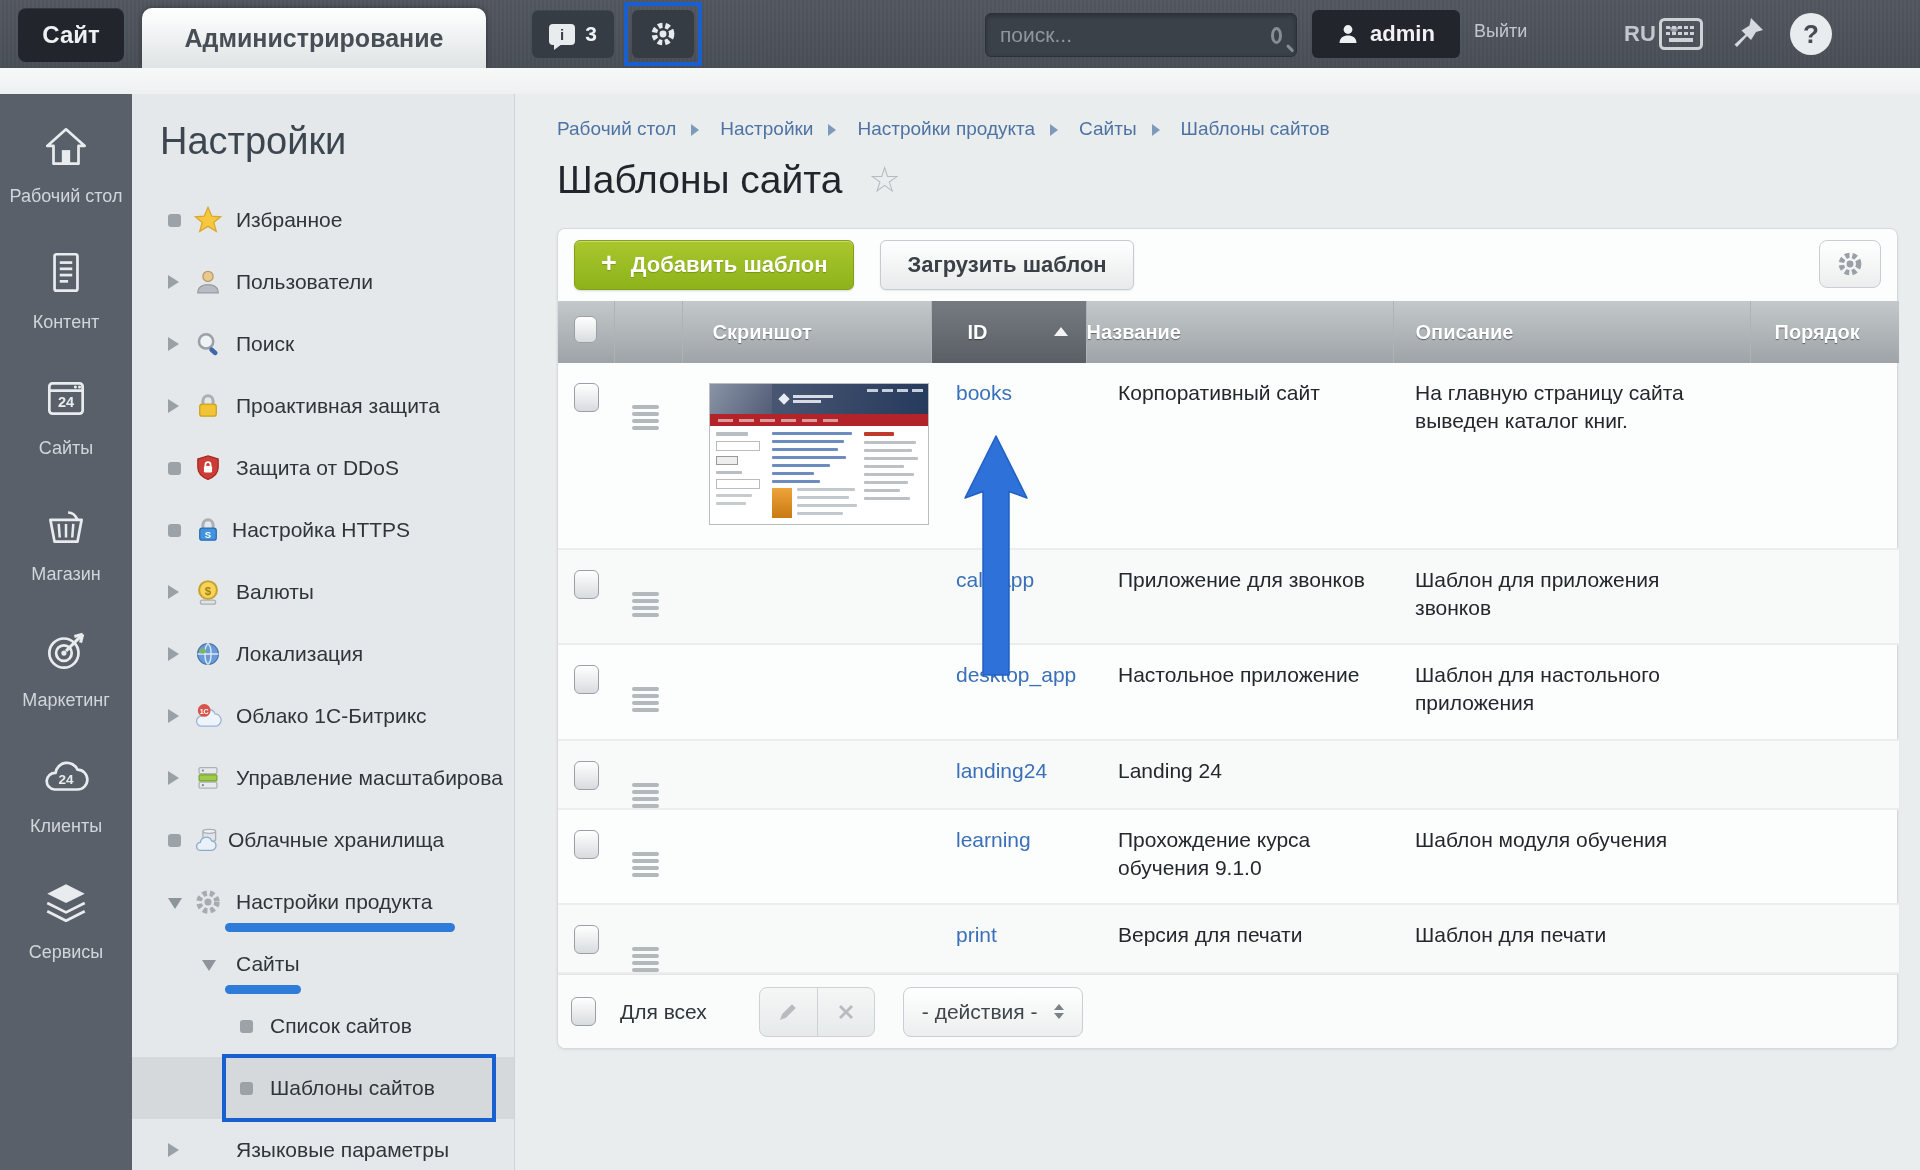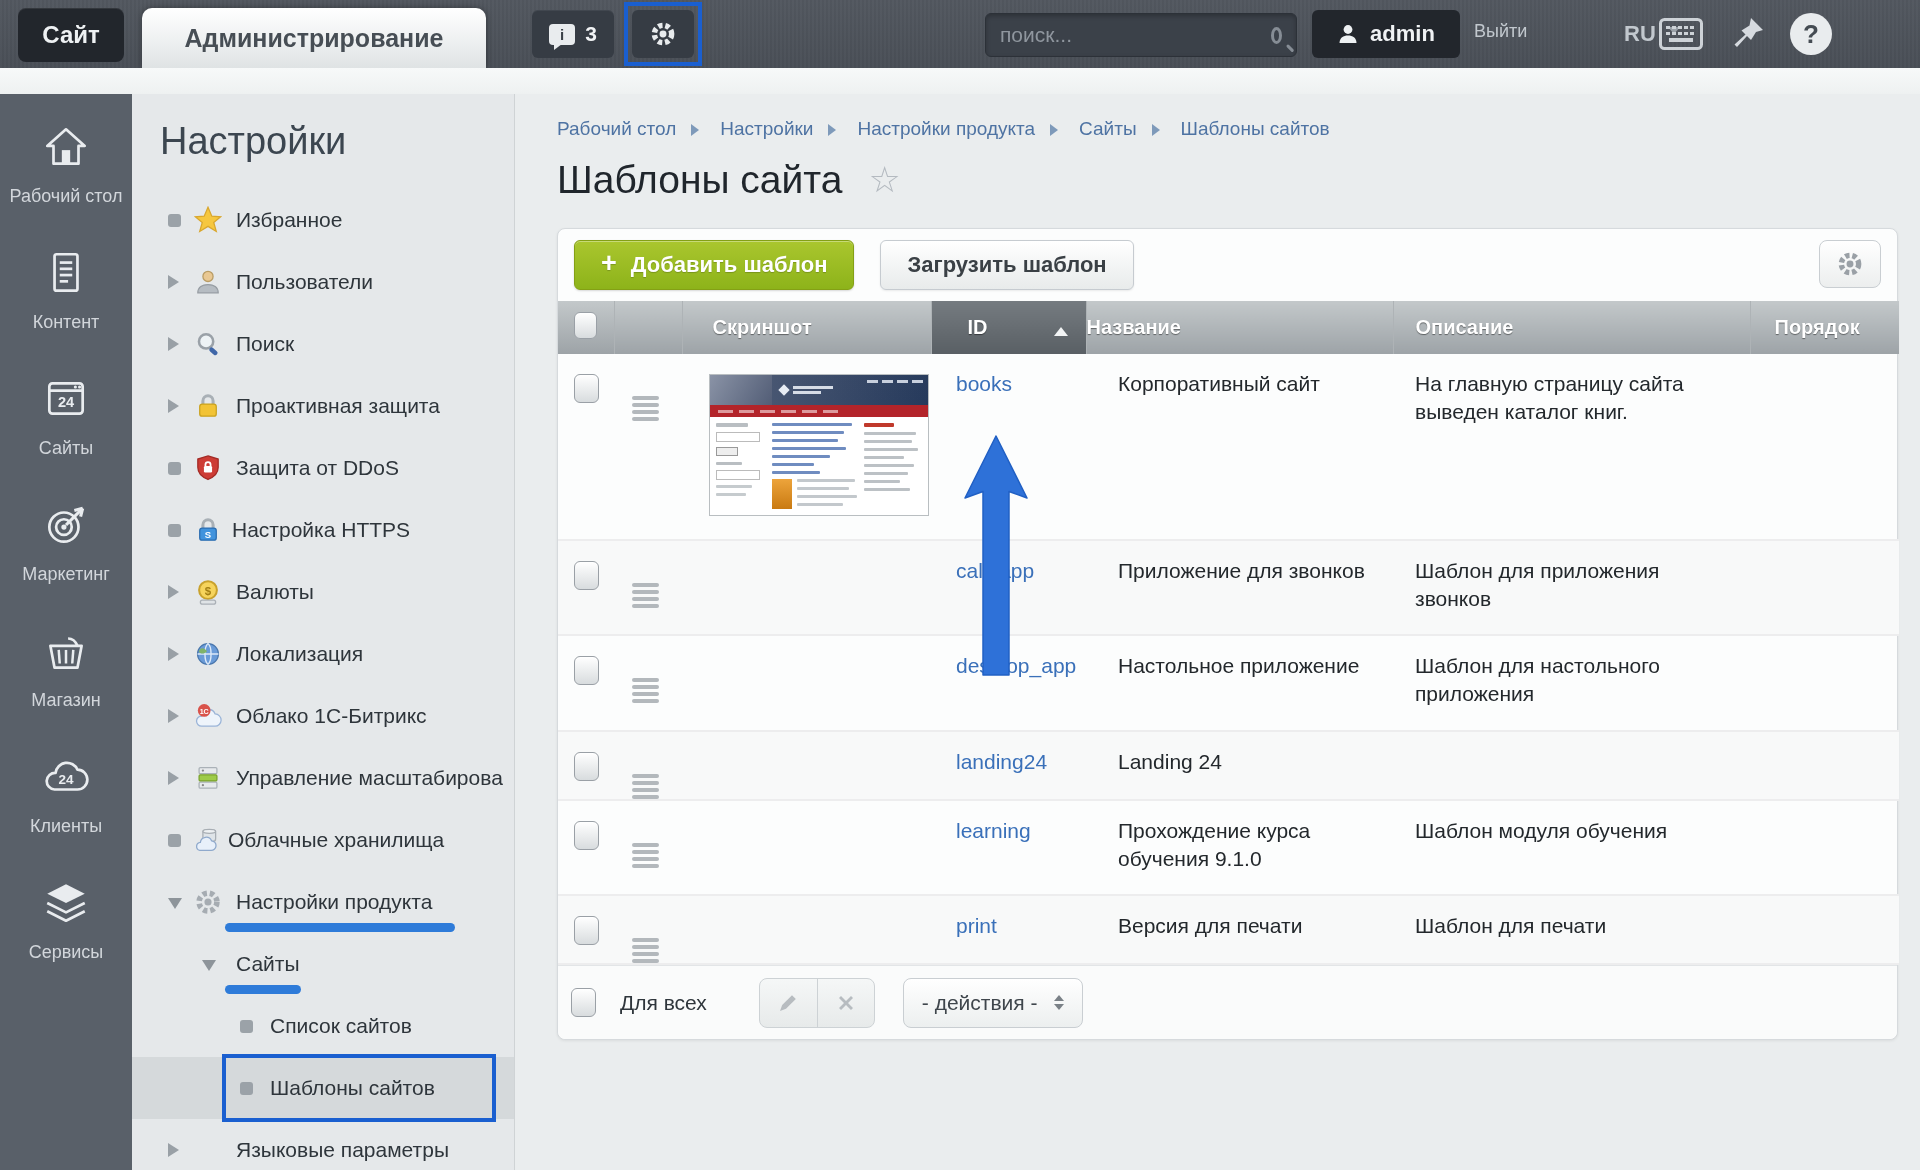--- a/index.html
+++ b/index.html
@@ -99,21 +99,21 @@
     box-shadow:inset 0 1px 0 rgba(255,255,255,.35), 0 1px 2px rgba(0,0,0,.15); text-shadow:0 1px 1px rgba(0,0,0,.2); }
   .plus { font-size:27px; font-weight:bold; line-height:1; margin-top:-3px; }
   .btn-white { height:50px; padding:0 26px; border:1px solid #c6cbd0; border-radius:6px;
     background:linear-gradient(#ffffff,#e8ebeb); color:#3a4045; font-size:22px; font-weight:bold;
     display:flex; align-items:center; cursor:pointer; box-shadow:0 1px 2px rgba(0,0,0,.08); }
   .btn-gridgear { position:absolute; right:16px; top:11px; width:62px; height:48px; border:1px solid #c9ced2;
     border-radius:8px; background:linear-gradient(#ffffff,#eceeee); display:flex; align-items:center;
     justify-content:center; cursor:pointer; }
 
   table.grid { width:100%; border-collapse:collapse; table-layout:fixed; }
-  .grid thead th { height:53px; background:linear-gradient(#c3c8ca,#9da3a7); color:#fff; font-size:20px;
+  .grid thead th { height:62px; background:linear-gradient(#c3c8ca,#9da3a7); color:#fff; font-size:20px;
     font-weight:bold; text-align:left; text-shadow:0 1px 1px rgba(0,0,0,.45); border-left:1px solid #aeb3b6; position:relative; cursor:pointer; }
   .grid thead th:first-child { border-left:none; }
   .grid thead th.th-id { background:linear-gradient(#757b80,#595f64);margin-top:17px; }
   .sort-asc { position:absolute; right:18px; top:19px; width:0; height:0; border:7px solid transparent;
     border-bottom:9px solid #f2f4f5; }
   .grid td { border-bottom:2px solid #ededee; vertical-align:top; font-size:21px; color:#23282c; line-height:28px; }
   .grid tr.alt td { background:#f8f9f9; }
   .c-check { text-align:center; padding-top:20px; }
   .c-menu { padding-top:25px; padding-left:18px; }
   .c-shot { padding:20px 0 16px 27px; }
@@ -252,39 +252,39 @@
               <rect x="8" y="9" width="32" height="29" rx="3" stroke="#e9ecef" stroke-width="2.6" fill="none" stroke-linejoin="round"></rect>
               <line x1="8" y1="16" x2="40" y2="16" stroke="#e9ecef" stroke-width="2.6"></line>
               <circle cx="33" cy="12.5" r="1.5" fill="#e9ecef"></circle>
               <circle cx="37" cy="12.5" r="1.5" fill="#e9ecef"></circle>
               <text x="24" y="32" font-size="14" font-weight="bold" fill="#e9ecef" text-anchor="middle" font-family="Liberation Sans,sans-serif">24</text>
             </svg></span>
     <span class="ib-label">Сайты</span>
         </div>
         <div class="ib-item">
           <span><svg viewBox="0 0 48 48" width="50" height="50">
-              <circle cx="22" cy="26" r="14" stroke="#e9ecef" stroke-width="2.6" fill="none" stroke-linejoin="round"></circle>
-              <circle cx="22" cy="26" r="7.5" stroke="#e9ecef" stroke-width="2.6" fill="none" stroke-linejoin="round"></circle>
-              <circle cx="22" cy="26" r="2.5" fill="#e9ecef"></circle>
-              <line x1="24" y1="24" x2="40" y2="8" stroke="#e9ecef" stroke-width="3"></line>
-              <path d="M40 8 l-2 8 M40 8 l-8 2" stroke="#e9ecef" stroke-width="3"></path>
-            </svg></span>
-    <span class="ib-label">Маркетинг</span>
-        </div>
-        <div class="ib-item">
-          <span><svg viewBox="0 0 48 48" width="50" height="50">
               <path d="M9 19 H39 L35 40 H13 Z" stroke="#e9ecef" stroke-width="2.6" fill="none" stroke-linejoin="round"></path>
               <g stroke="#e9ecef" stroke-width="2.4">
                 <line x1="17" y1="23" x2="18" y2="36"></line>
                 <line x1="24" y1="23" x2="24" y2="36"></line>
                 <line x1="31" y1="23" x2="30" y2="36"></line>
               </g>
               <path d="M26 12 q6 0 9 7" stroke="#e9ecef" stroke-width="2.6" fill="none" stroke-linejoin="round"></path>
             </svg></span>
     <span class="ib-label">Магазин</span>
+        </div>
+        <div class="ib-item">
+          <span><svg viewBox="0 0 48 48" width="50" height="50">
+              <circle cx="22" cy="26" r="14" stroke="#e9ecef" stroke-width="2.6" fill="none" stroke-linejoin="round"></circle>
+              <circle cx="22" cy="26" r="7.5" stroke="#e9ecef" stroke-width="2.6" fill="none" stroke-linejoin="round"></circle>
+              <circle cx="22" cy="26" r="2.5" fill="#e9ecef"></circle>
+              <line x1="24" y1="24" x2="40" y2="8" stroke="#e9ecef" stroke-width="3"></line>
+              <path d="M40 8 l-2 8 M40 8 l-8 2" stroke="#e9ecef" stroke-width="3"></path>
+            </svg></span>
+    <span class="ib-label">Маркетинг</span>
         </div>
         <div class="ib-item">
           <span><svg viewBox="0 0 48 48" width="50" height="50">
               <path d="M13 36 a8 8 0 0 1 1-16 11 11 0 0 1 21-3 8 8 0 0 1 0 19 Z" stroke="#e9ecef" stroke-width="2.6" fill="none" stroke-linejoin="round"></path>
               <text x="24" y="31" font-size="13" font-weight="bold" fill="#e9ecef" text-anchor="middle" font-family="Liberation Sans,sans-serif">24</text>
             </svg></span>
     <span class="ib-label">Клиенты</span>
         </div>
         <div class="ib-item">
           <span><svg viewBox="0 0 48 48" width="50" height="50">

